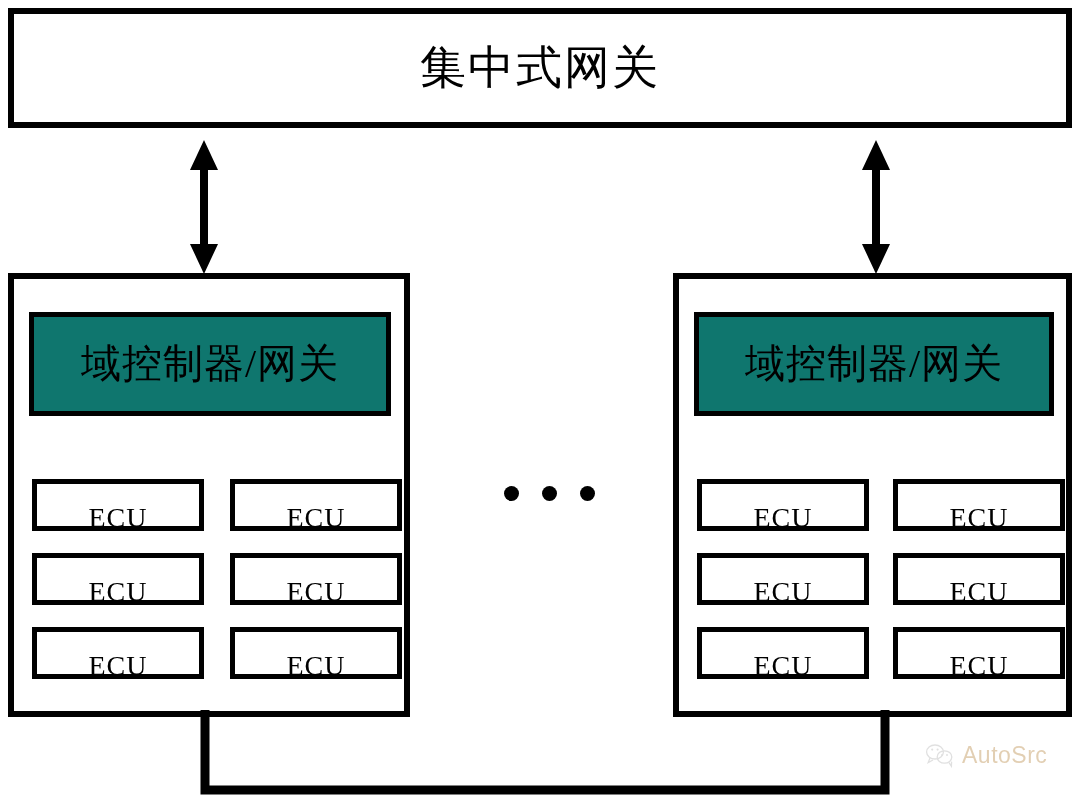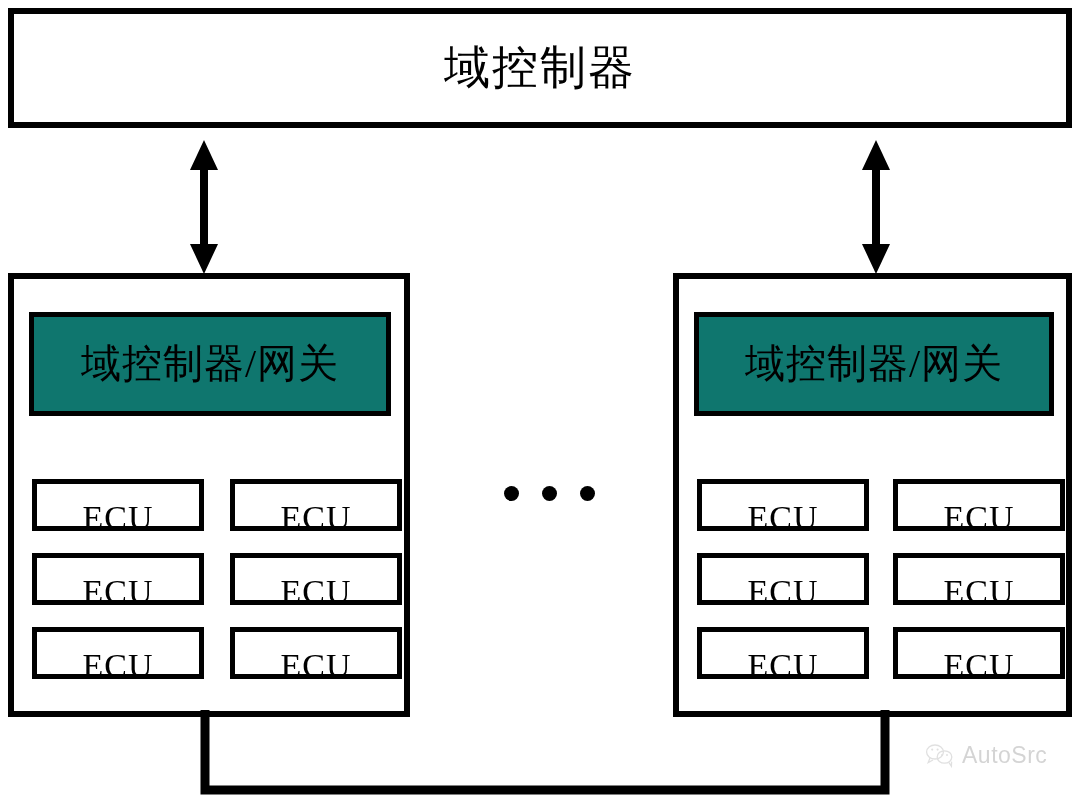--- a/index.html
+++ b/index.html
@@ -62,21 +62,21 @@
     font-weight: 400;
   }
   .dc-cjk {
     font-family: "Liberation Serif", "DejaVu Serif", serif;
     font-size: 40px;
     letter-spacing: 1px;
     font-weight: 400;
   }
   .ecu-label {
     font-family: "Liberation Serif", "DejaVu Serif", serif;
-    font-size: 34px;
+    font-size: 28px;
     letter-spacing: 1px;
     font-weight: 400;
     margin-top: 25px;
   }
 
   
   .arrow-v {
     position: absolute;
   }
 
@@ -104,32 +104,32 @@
     position: absolute;
     display: flex;
     align-items: center;
     gap: 7px;
     opacity: 0.30;
     user-select: none;
   }
   .watermark .wm-text {
     font-family: "Liberation Sans", "DejaVu Sans", sans-serif;
     font-size: 23px;
-    color: #737373;
+    color: #a16207;
     letter-spacing: 0.5px;
   }
 </style>
 </head>
 <body>
 
 <div id="diagram-root">
 
   <div class="box" style="left:8px; top:8px; width:1064px; height:120px;">
     <div class="center-text">
-      <span class="title-cjk">域控制器</span>
+      <span class="title-cjk">集中式网关</span>
     </div>
   </div>
 
   <svg class="arrow-v" style="left:183px; top:140px;" width="42" height="134" viewBox="0 0 42 134">
     <line x1="21" y1="22" x2="21" y2="112" stroke="#000000" stroke-width="8"></line>
     <polygon points="21,0 35,30 7,30" fill="#000000"></polygon>
     <polygon points="21,134 35,104 7,104" fill="#000000"></polygon>
   </svg>
 
   <svg class="arrow-v" style="left:855px; top:140px;" width="42" height="134" viewBox="0 0 42 134">

